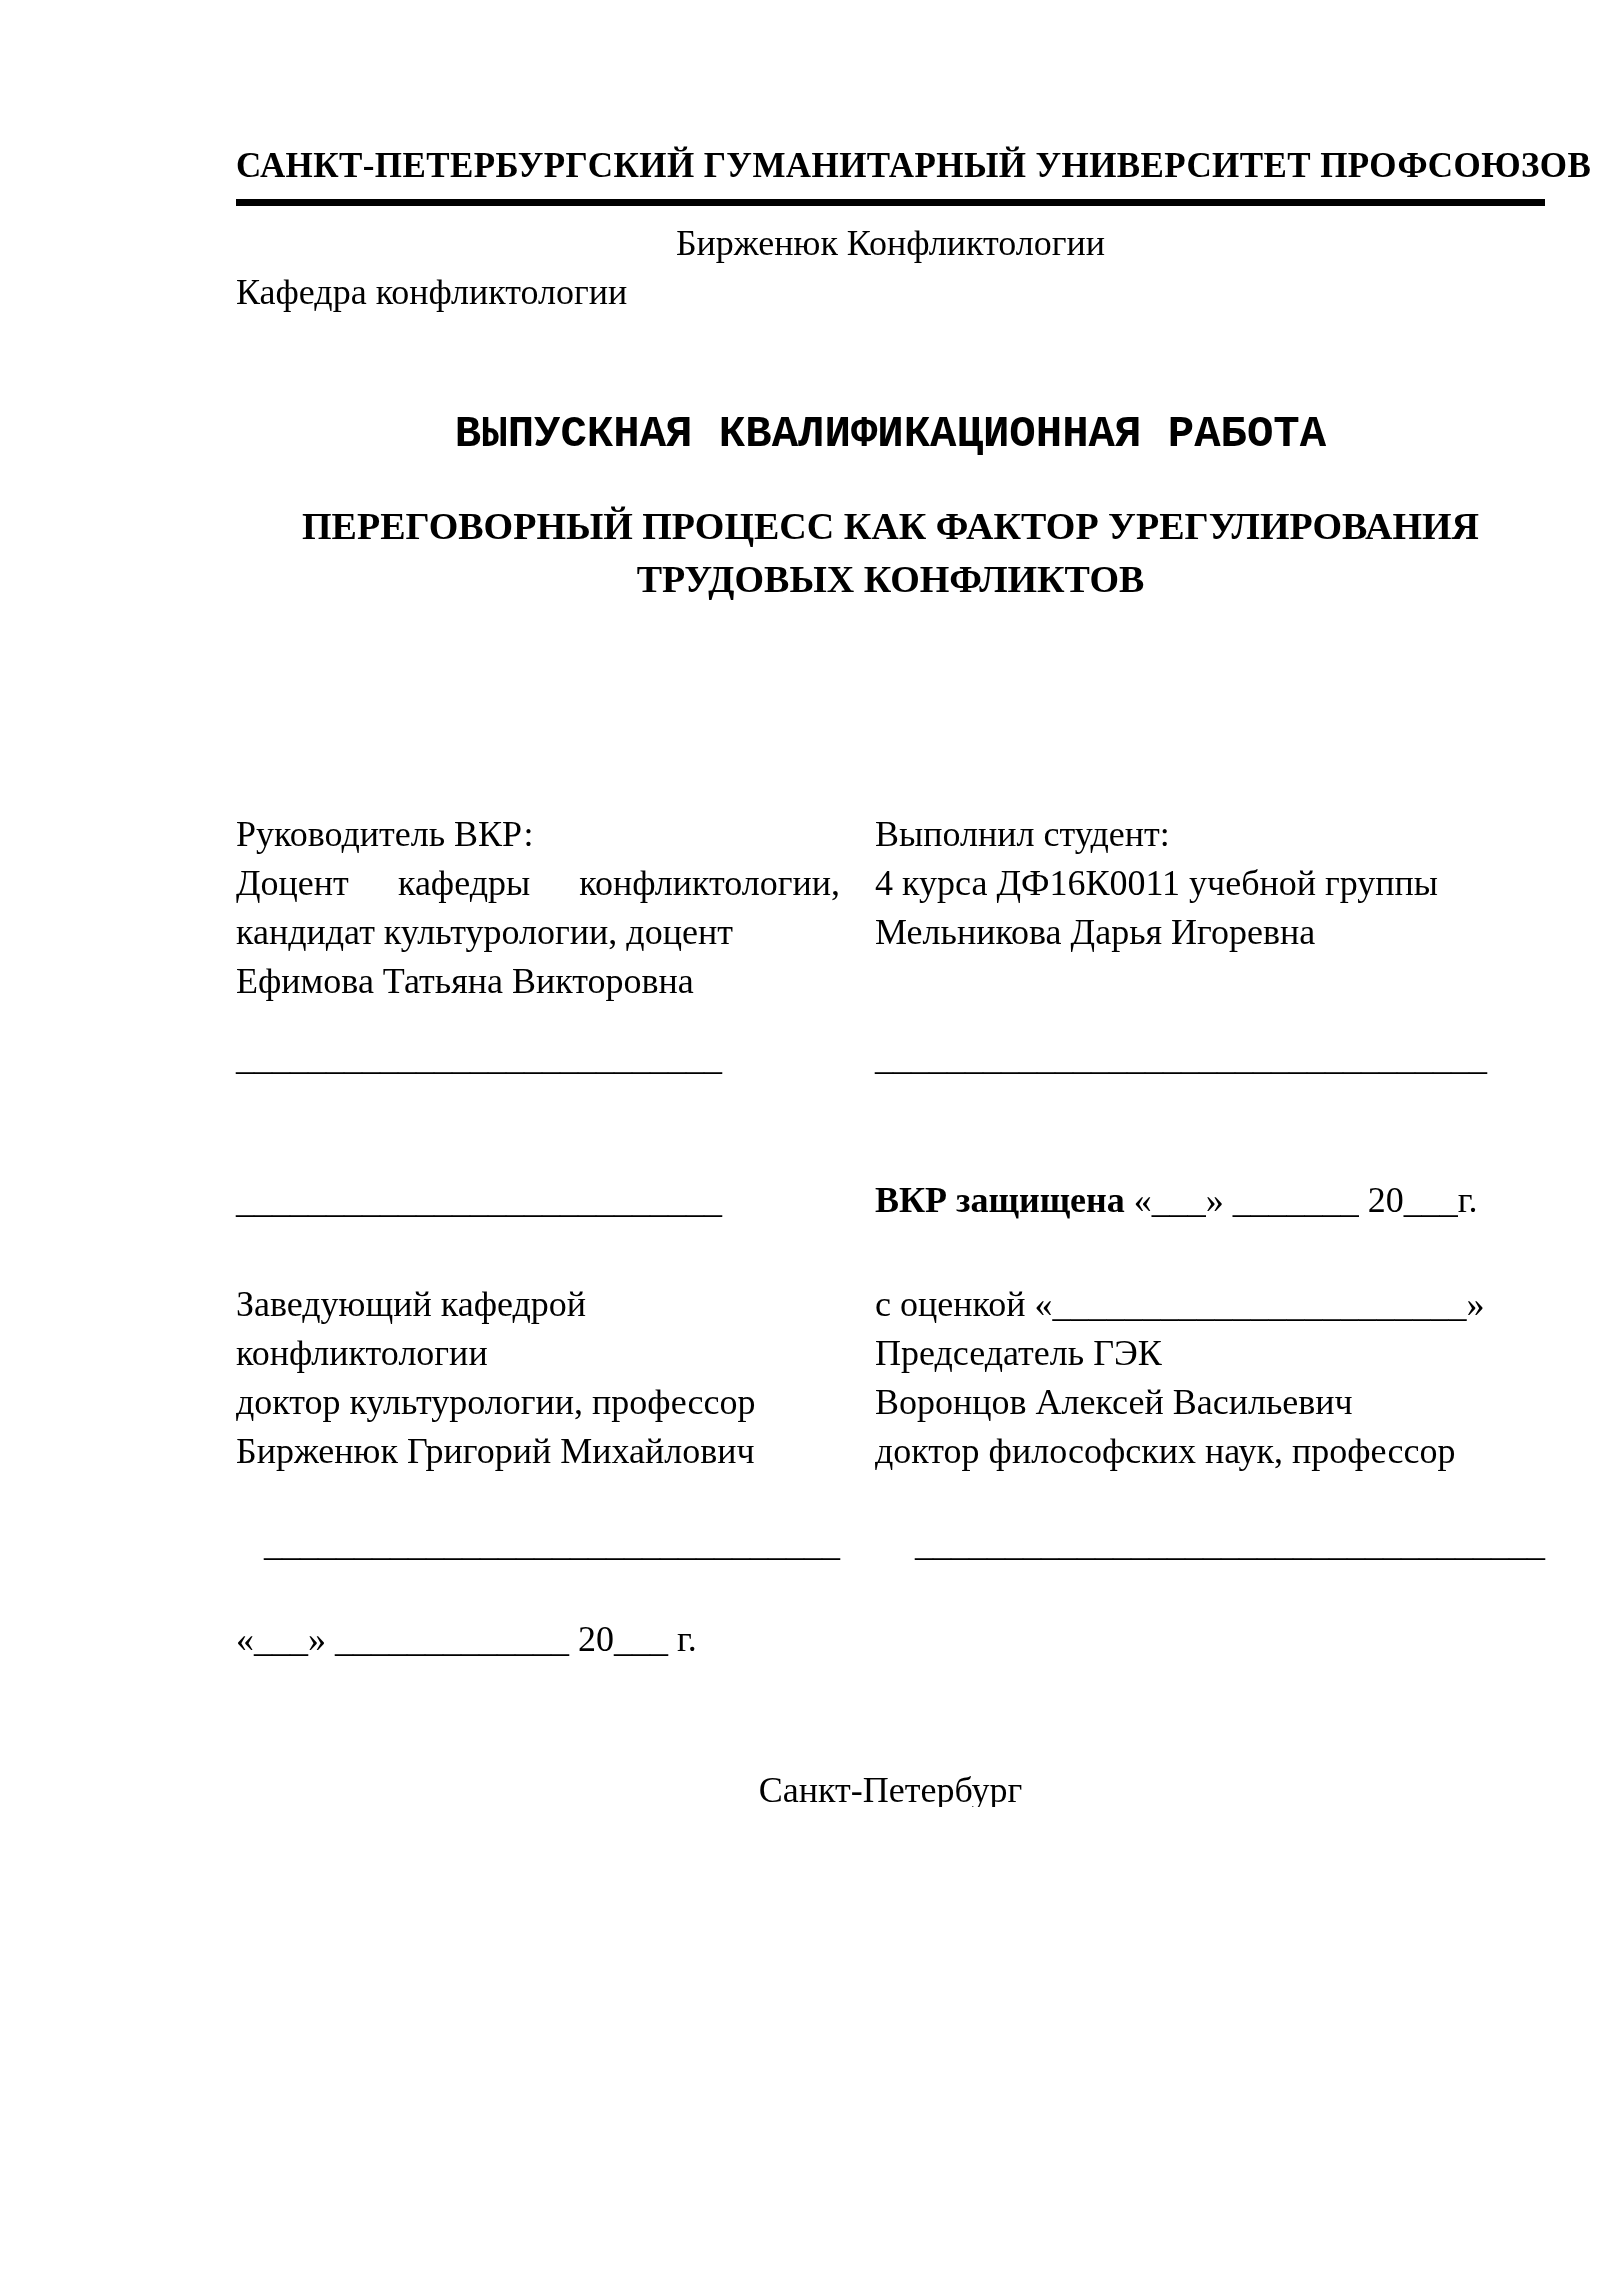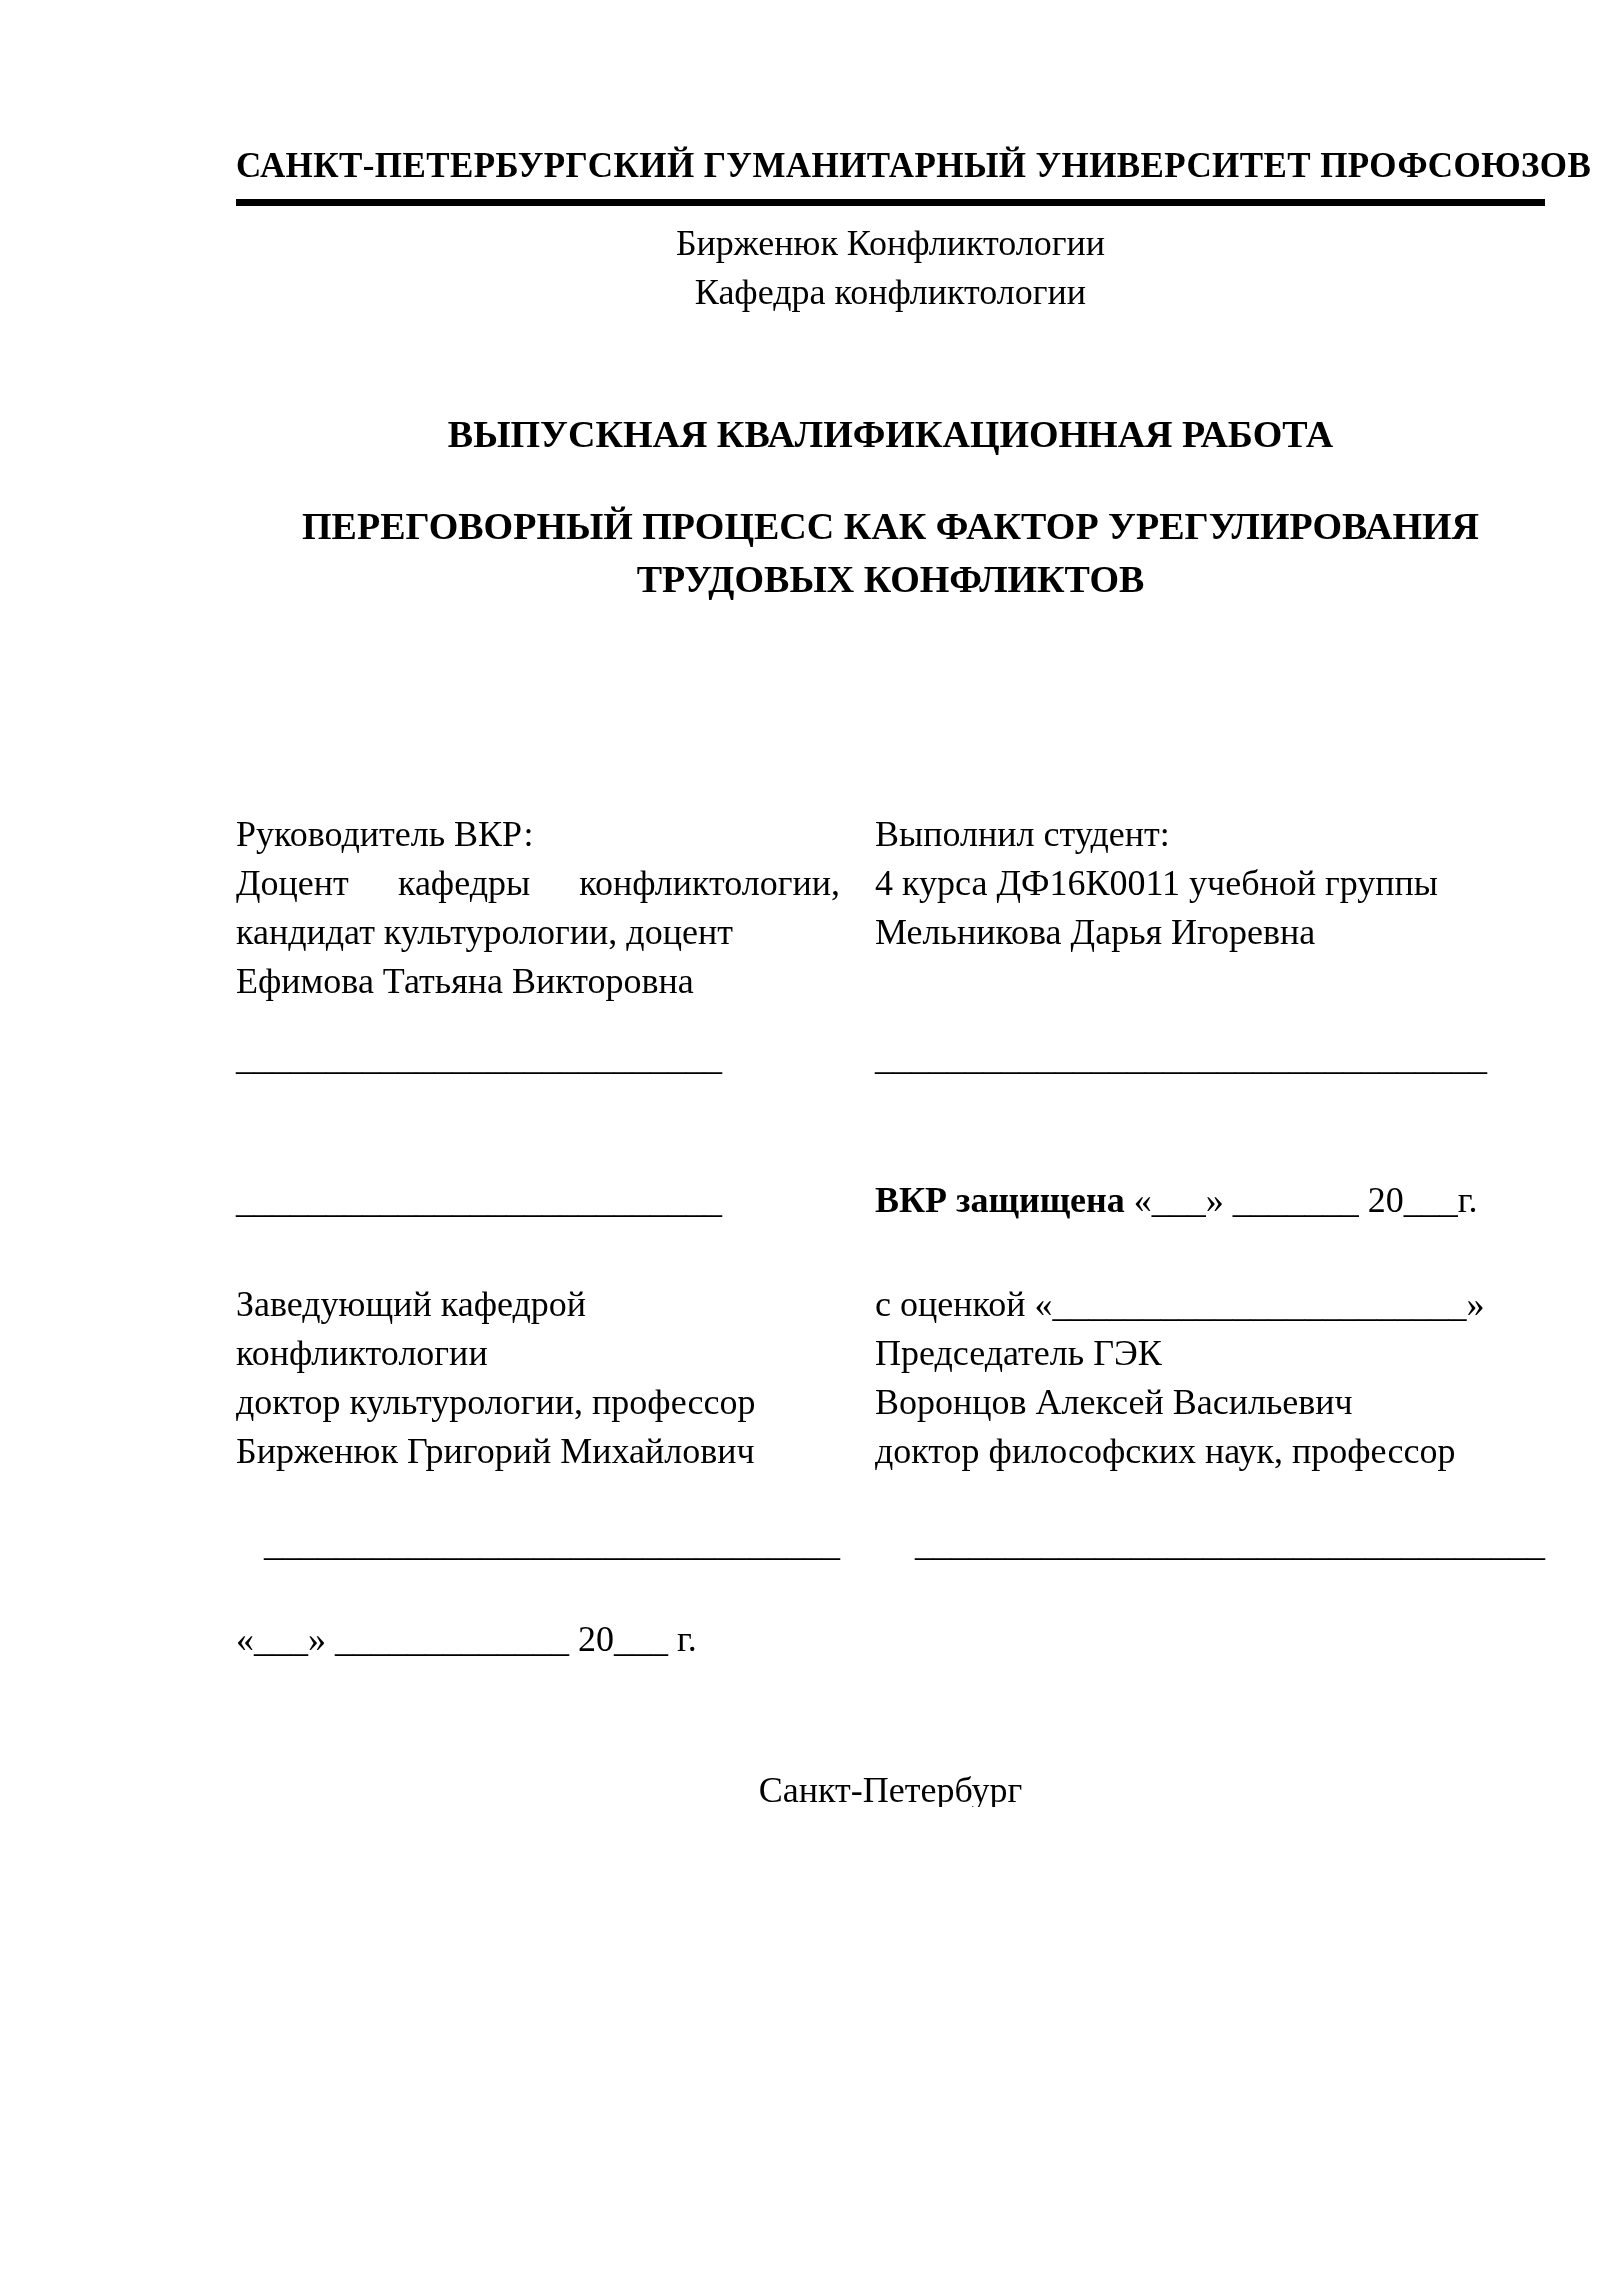--- a/index.html
+++ b/index.html
@@ -23,27 +23,28 @@
     font-size: 35px;
     white-space: nowrap;
     letter-spacing: 0.4px;
   }
   .rule {
     height: 7px;
     background: #000000;
     margin-top: 9.4px;
   }
   .faculty { text-align: center; margin-top: 12.6px; }
-  .dept    { text-align: center; }
+  .dept    { text-align: left; }
   .work-type {
     font-weight: bold;
     text-align: center;
-    font-size: 38px;
+    font-size: 44px;
     margin-top: 93px;
     white-space: nowrap;
+    font-family: Liberation Mono, monospace;
   }
   .thesis {
     font-weight: bold;
     text-align: center;
     font-size: 38px;
     line-height: 53px;
     margin-top: 41px;
     white-space: nowrap;
   }
   .program {

